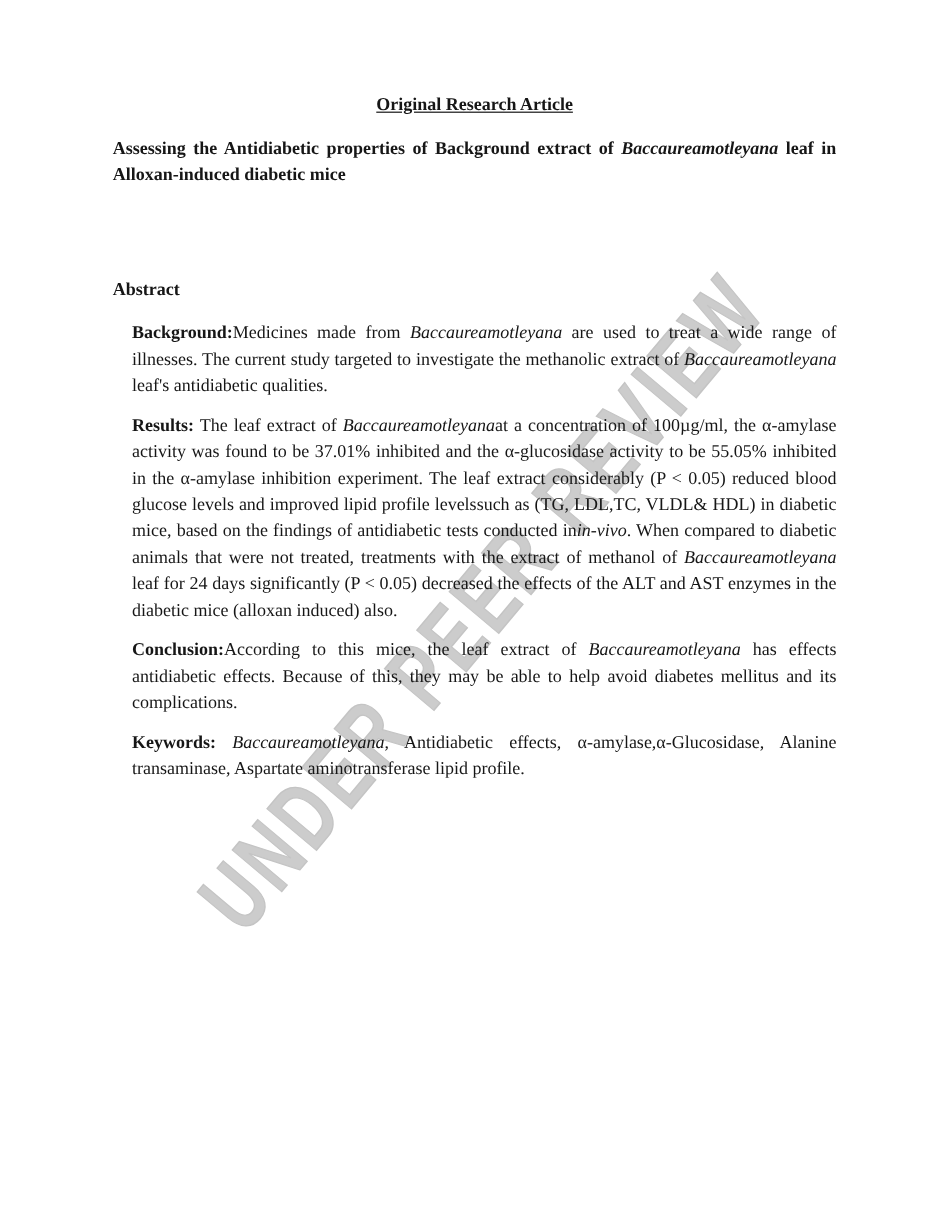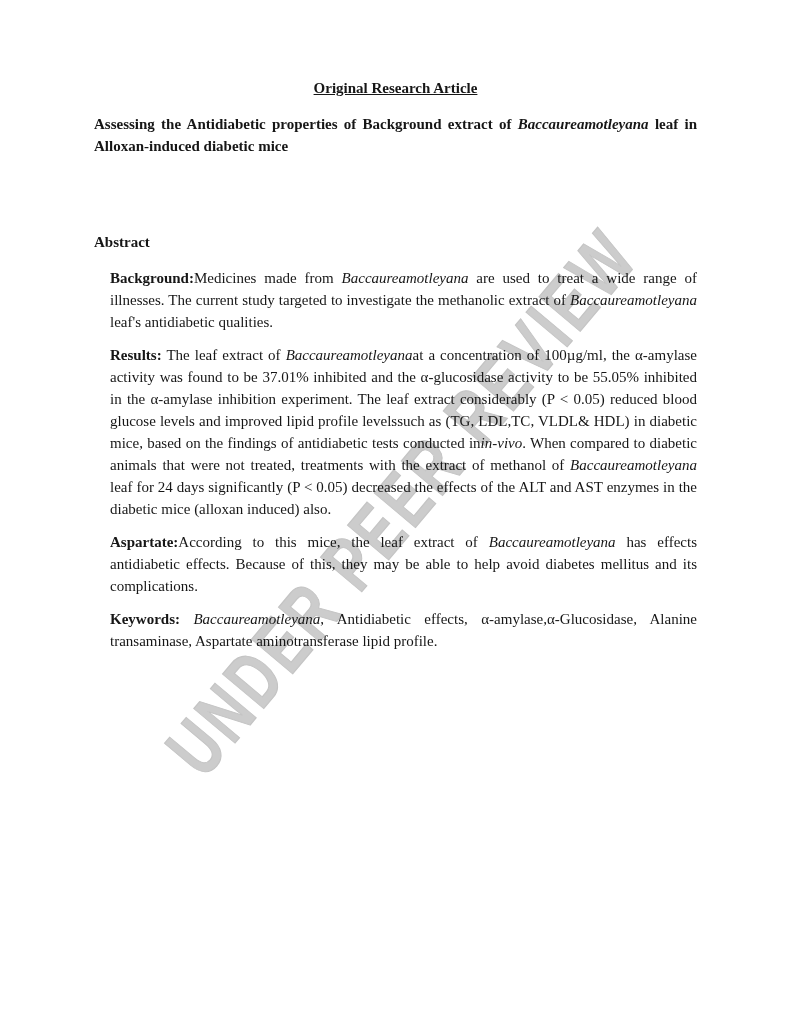--- a/index.html
+++ b/index.html
@@ -84,18 +84,18 @@
     <p class="article-type">Original Research Article</p>
 
     <p class="paper-title"><span class="seg-bold">Assessing the Antidiabetic properties of Background extract of </span><span class="seg-bold-italic">Baccaureamotleyana</span><span class="seg-bold"> leaf in Alloxan-induced diabetic mice</span></p>
 
     <p class="abstract-heading">Abstract</p>
 
     <p class="para"><span class="seg-bold">Background:</span><span class="seg-normal">Medicines made from </span><span class="seg-italic">Baccaureamotleyana</span><span class="seg-normal"> are used to treat a wide range of illnesses. The current study targeted to investigate the methanolic extract of </span><span class="seg-italic">Baccaureamotleyana</span><span class="seg-normal"> leaf's antidiabetic qualities.</span></p>
 
     <p class="para"><span class="seg-bold">Results:</span><span class="seg-normal"> The leaf extract of </span><span class="seg-italic">Baccaureamotleyana</span><span class="seg-normal">at a concentration of 100µg/ml, the α-amylase activity was found to be 37.01% inhibited and the α-glucosidase activity to be 55.05% inhibited in the α-amylase inhibition experiment. The leaf extract considerably (P &lt; 0.05) reduced blood glucose levels and improved lipid profile levelssuch as (TG, LDL,TC, VLDL&amp; HDL) in diabetic mice, based on the findings of antidiabetic tests conducted in</span><span class="seg-italic">in-vivo</span><span class="seg-normal">. When compared to diabetic animals that were not treated, treatments with the extract of methanol of </span><span class="seg-italic">Baccaureamotleyana</span><span class="seg-normal"> leaf for 24 days significantly (P &lt; 0.05) decreased the effects of the ALT and AST enzymes in the diabetic mice (alloxan induced) also.</span></p>
 
-    <p class="para"><span class="seg-bold">Aspartate:</span><span class="seg-normal">According to this mice, the leaf extract of </span><span class="seg-italic">Baccaureamotleyana</span><span class="seg-normal"> has effects antidiabetic effects. Because of this, they may be able to help avoid diabetes mellitus and its complications.</span></p>
+    <p class="para"><span class="seg-bold">Conclusion:</span><span class="seg-normal">According to this mice, the leaf extract of </span><span class="seg-italic">Baccaureamotleyana</span><span class="seg-normal"> has effects antidiabetic effects. Because of this, they may be able to help avoid diabetes mellitus and its complications.</span></p>
 
     <p class="para"><span class="seg-bold">Keywords:</span><span class="seg-normal"> </span><span class="seg-italic">Baccaureamotleyana</span><span class="seg-normal">, Antidiabetic effects, α-amylase,α-Glucosidase, Alanine transaminase, Aspartate aminotransferase lipid profile.</span></p>
 
   </div>
 </div>
 
 </body></html>

